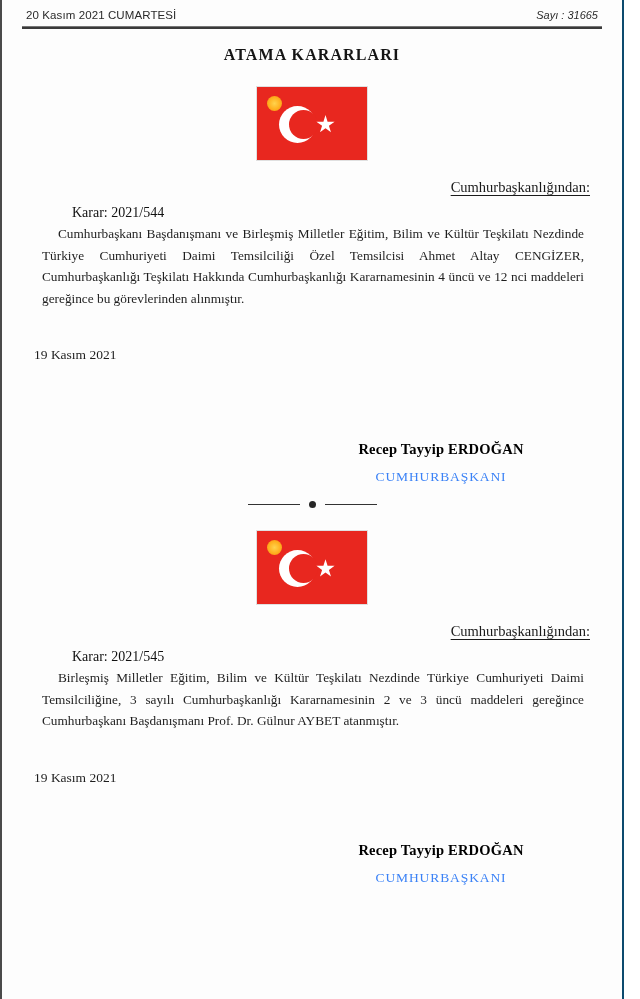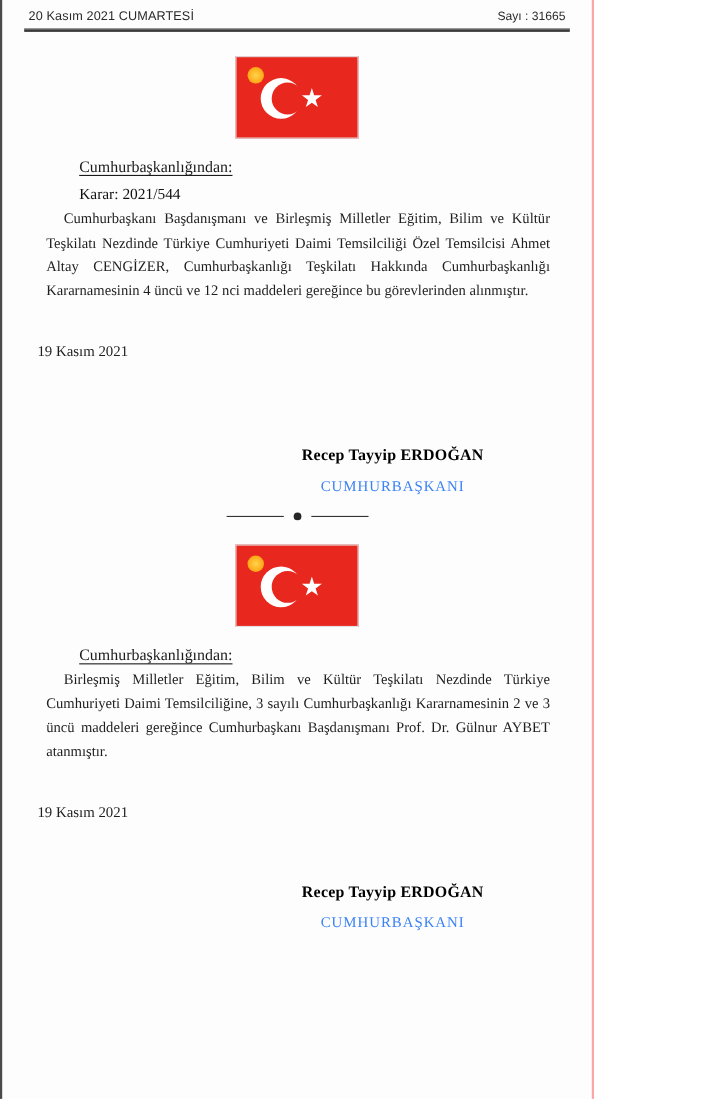--- a/index.html
+++ b/index.html
@@ -13,25 +13,25 @@
   body {
     font-family: "Liberation Serif", "DejaVu Serif", serif;
     color: #1c1c1c;
     overflow: hidden;
     position: relative;
   }
 
   
   .page {
     position: relative;
-    width: 540px;
+    width: 624px;
     height: 999px;
     background: #fdfdfd;
     border-left: 2px solid #4a4a4a;
-    border-right: 2px solid #fca5a5;
+    border-right: 2px solid #0c4a6e;
     padding: 0 18px;
   }
 
   
   .masthead {
     display: flex;
     align-items: baseline;
     justify-content: space-between;
     padding: 9px 6px 4px 6px;
   }
@@ -52,20 +52,21 @@
     letter-spacing: 0.4px;
     text-shadow: 0 0 1px rgba(156,43,36,0.25);
     margin-left: 26px;
   }
 
   .masthead-issue {
     font-family: "Liberation Sans", "DejaVu Sans", sans-serif;
     font-size: 11px;
     color: #2a2a2a;
     white-space: nowrap;
+    font-style: italic;
   }
 
   .header-rule {
     height: 3px;
     background: #3a3a3a;
     margin: 1px 2px 0 2px;
     border-top: 1px solid #777;
   }
 
   
@@ -140,20 +141,21 @@
   }
 
   
   .issuer {
     margin-top: 18px;
     margin-left: 38px;
     font-size: 14.5px;
     text-decoration: underline;
     text-underline-offset: 2.5px;
     color: #1a1a1a;
+    text-align: right;
   }
 
   .karar {
     margin-top: 9px;
     margin-left: 38px;
     font-size: 14px;
     font-weight: normal;
     color: #111;
   }
 
@@ -229,20 +231,21 @@
 <body>
 
 <div class="page">
 
   <div class="masthead">
     <div class="masthead-date">20 Kasım 2021 CUMARTESİ</div>
     <div class="masthead-issue">Sayı : 31665</div>
   </div>
   <div class="header-rule"></div>
 
+  <div class="doc-title">ATAMA KARARLARI</div>
 
   <div class="decree">
 
     <div class="flag-wrap">
       <div class="flag">
         <div class="flag-dot"></div>
         <div class="flag-crescent"></div>
         <div class="flag-star"></div>
       </div>
     </div>
@@ -272,20 +275,21 @@
     <div class="flag-wrap">
       <div class="flag">
         <div class="flag-dot"></div>
         <div class="flag-crescent"></div>
         <div class="flag-star"></div>
       </div>
     </div>
 
     <div class="issuer">Cumhurbaşkanlığından:</div>
 
+    <div class="karar">Karar: 2021/545</div>
 
     <div class="body-text">Birleşmiş Milletler Eğitim, Bilim ve Kültür Teşkilatı Nezdinde Türkiye Cumhuriyeti Daimi Temsilciliğine, 3 sayılı Cumhurbaşkanlığı Kararnamesinin 2 ve 3 üncü maddeleri gereğince Cumhurbaşkanı Başdanışmanı Prof. Dr. Gülnur AYBET atanmıştır.</div>
 
     <div class="decree-date">19 Kasım 2021</div>
 
     <div class="signature tight">
       <div class="sig-name">Recep Tayyip ERDOĞAN</div>
       <div class="sig-role">CUMHURBAŞKANI</div>
     </div>
   </div>

